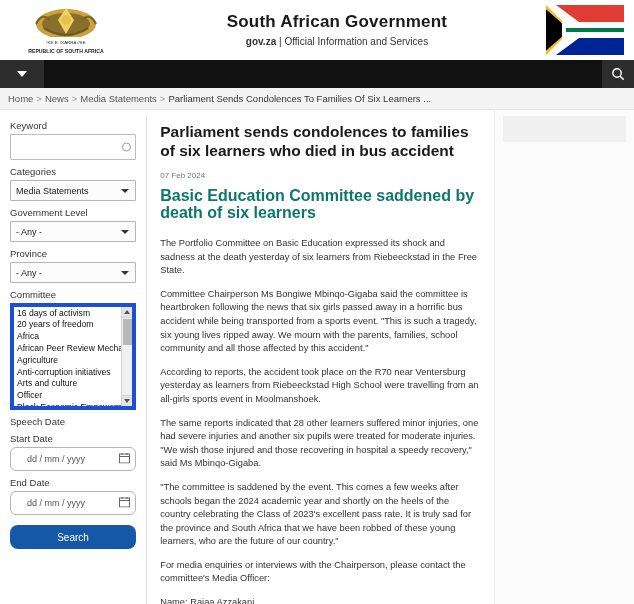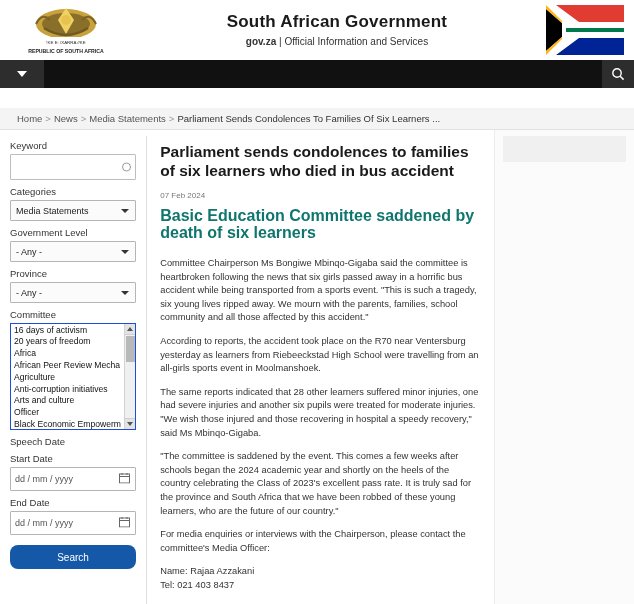--- a/index.html
+++ b/index.html
@@ -80,27 +80,26 @@
   }
   .nav-search-btn svg { display:block; }
 
   
   .breadcrumb {
     height: 22px;
     background: #f4f4f4;
     border-bottom: 1px solid #e2e2e2;
     display: flex;
     align-items: center;
-    padding-left: 17px;
+    padding-left: 8px;
     font-size: 9.5px;
     color: #444;
     gap: 3px;
     white-space: nowrap;
     overflow: hidden;
-    margin-top: 20px;
   }
   .breadcrumb a { color: #555; text-decoration: none; }
   .breadcrumb .sep { color: #999; }
   .breadcrumb .crumb-last { color: #333; }
 
   
   .content {
     display: flex;
     align-items: flex-start;
     height: 494px;
@@ -156,21 +155,21 @@
     right: 6px; top: 50%;
     margin-top: -2px;
     width: 0; height: 0;
     border-left: 4px solid transparent;
     border-right: 4px solid transparent;
     border-top: 4px solid #333;
   }
   .listbox {
     width: 126px;
     height: 107px;
-    border: 1px solid #1d4ed8;
+    border: 4px solid #1d4ed8;
     background: #fff;
     overflow: hidden;
     position: relative;
     font-size: 8.6px;
     color: #111;
   }
   .listbox .opt {
     padding: 0.6px 3px;
     line-height: 10.6px;
     white-space: nowrap;
@@ -205,23 +204,23 @@
   }
   .date-input {
     width: 126px;
     height: 24px;
     border: 1px solid #b5b5b5;
     background: #fff;
     font-size: 9px;
     color: #555;
     display: flex;
     align-items: center;
-    padding-left: 4px;
-    position: relative;
-    border-radius: 1px;
+    padding-left: 16px;
+    position: relative;
+    border-radius: 6px;
   }
   .date-input .cal {
     position: absolute;
     right: 5px; top: 50%;
     transform: translateY(-50%);
   }
   .search-btn {
     margin-top: 10px;
     width: 126px;
     height: 24px;
@@ -442,20 +441,21 @@
       <button class="search-btn">Search</button>
     </div>
 
     <div class="vdiv"></div>
 
     <div class="article">
       <h1 class="headline">Parliament sends condolences to families of six learners who died in bus accident</h1>
       <div class="date-line">07 Feb 2024</div>
       <h2 class="subhead">Basic Education Committee saddened by death of six learners</h2>
 
+      <p class="para">The Portfolio Committee on Basic Education expressed its shock and sadness at the death yesterday of six learners from Riebeeckstad in the Free State.</p>
       <p class="para">Committee Chairperson Ms Bongiwe Mbinqo-Gigaba said the committee is heartbroken following the news that six girls passed away in a horrific bus accident while being transported from a sports event. "This is such a tragedy, six young lives ripped away. We mourn with the parents, families, school community and all those affected by this accident."</p>
       <p class="para">According to reports, the accident took place on the R70 near Ventersburg yesterday as learners from Riebeeckstad High School were travelling from an all-girls sports event in Moolmanshoek.</p>
       <p class="para">The same reports indicated that 28 other learners suffered minor injuries, one had severe injuries and another six pupils were treated for moderate injuries. "We wish those injured and those recovering in hospital a speedy recovery," said Ms Mbinqo-Gigaba.</p>
       <p class="para">"The committee is saddened by the event. This comes a few weeks after schools began the 2024 academic year and shortly on the heels of the country celebrating the Class of 2023's excellent pass rate. It is truly sad for the province and South Africa that we have been robbed of these young learners, who are the future of our country."</p>
       <p class="para">For media enquiries or interviews with the Chairperson, please contact the committee's Media Officer:</p>
 
       <div>
         <div class="contact-line">Name: Rajaa Azzakani</div>
         <div class="contact-line">Tel: 021 403 8437</div>
 

